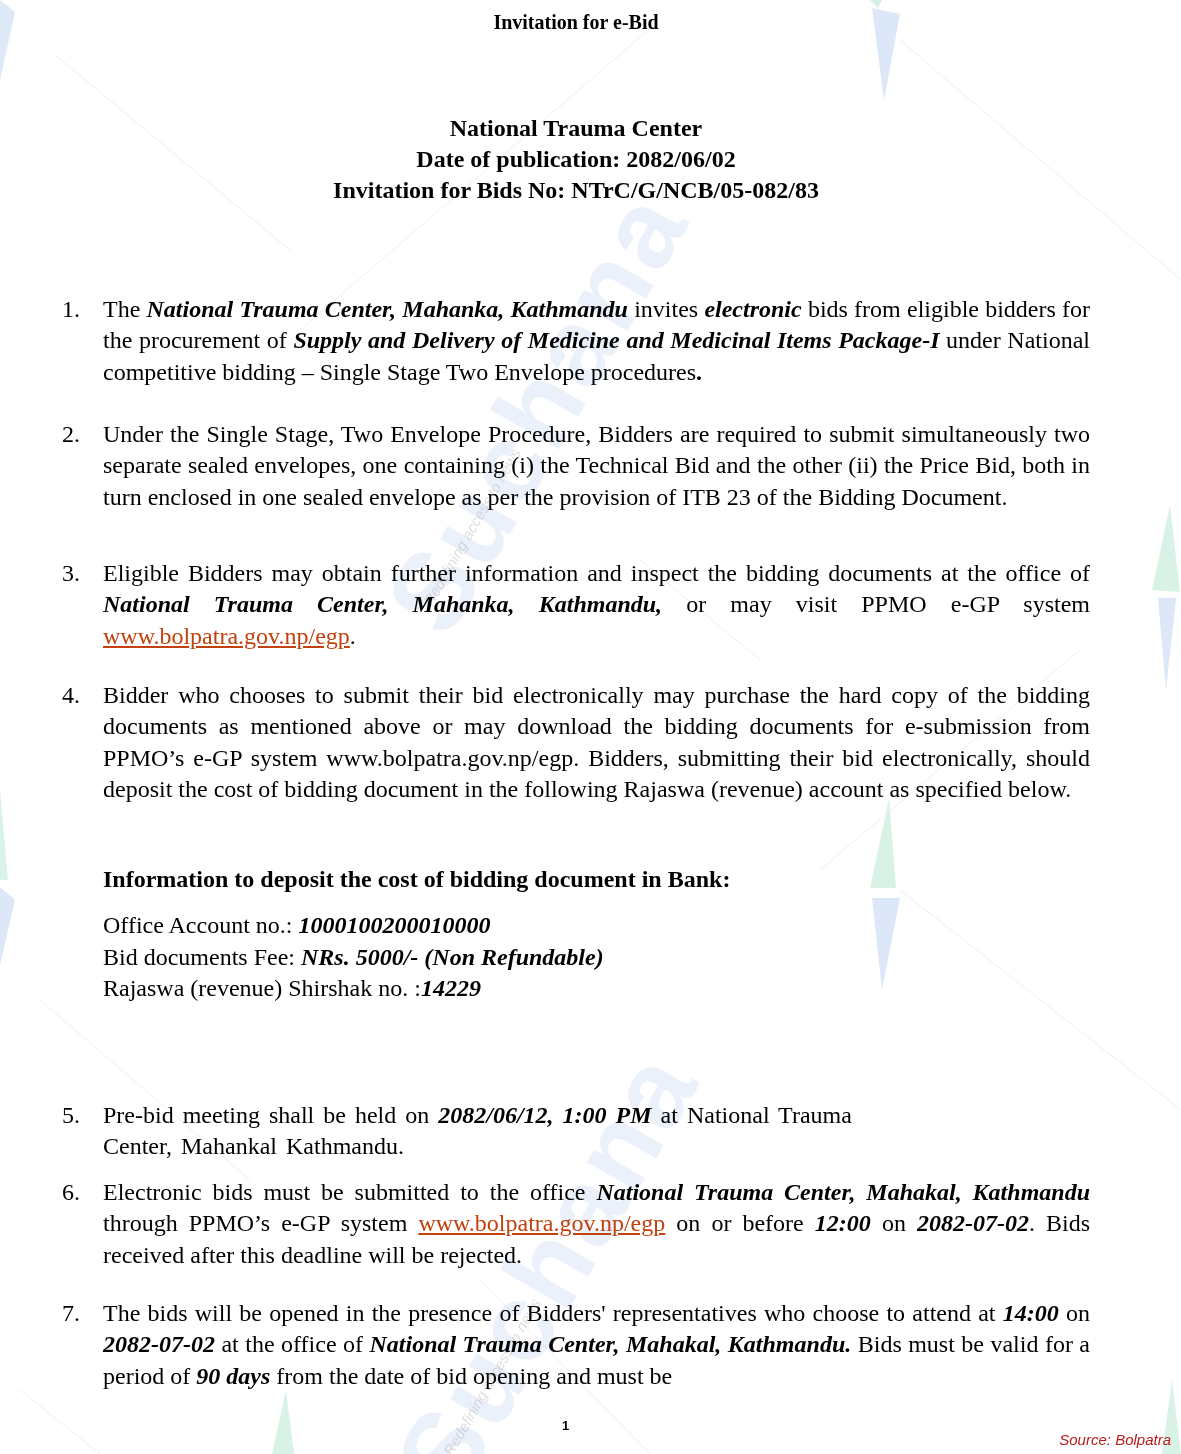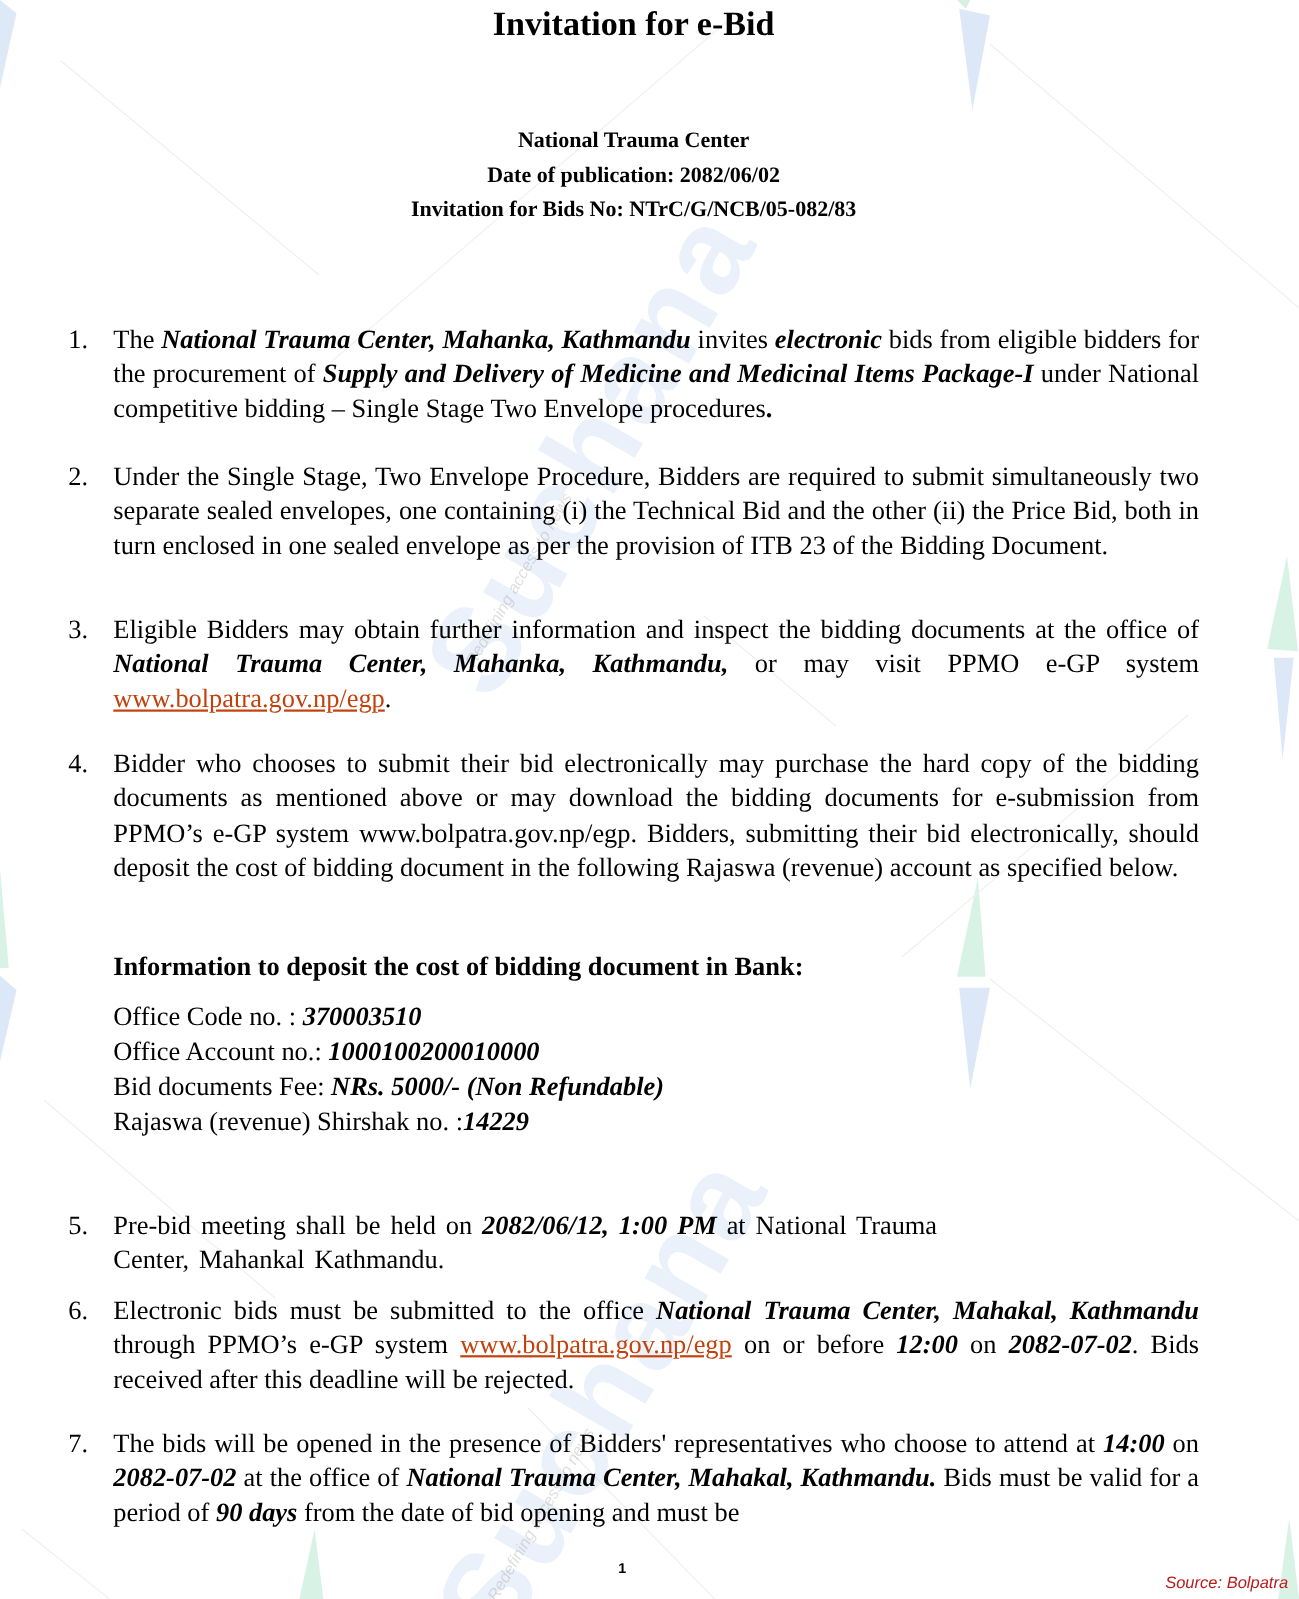--- a/index.html
+++ b/index.html
@@ -14,25 +14,25 @@
     font-size: 110px; color: rgba(160,190,230,0.22); transform: rotate(-60deg);
     transform-origin: 0 0; letter-spacing: 4px;
   }
   .wm-sub {
     position: absolute; font-family: "Liberation Sans", sans-serif; font-style: italic;
     font-size: 15px; color: rgba(150,150,150,0.30); transform: rotate(-60deg); transform-origin: 0 0;
   }
   .page { position: relative; z-index: 1; }
   .title {
     position: absolute; top: 2px; left: 0; width: 1152px; text-align: center;
-    font-weight: bold; font-size: 31px; line-height: 40px;
+    font-weight: bold; font-size: 20px; line-height: 40px;
   }
   .header-block {
     position: absolute; top: 113px; left: 0; width: 1152px; text-align: center;
-    font-weight: bold; font-size: 20px; line-height: 31px;
+    font-weight: bold; font-size: 24px; line-height: 31px;
   }
   .item {
     position: absolute; left: 62px; width: 1028px; font-size: 24px; line-height: 31.3px;
   }
   .item .num { position: absolute; left: 0; top: 0; width: 40px; }
   .item .body { margin-left: 41px; text-align: justify; }
   .bi { font-weight: bold; font-style: italic; margin-top: 24px; }
   a.link { color: #c2410c; text-decoration: underline; }
   .bank-head {
     position: absolute; left: 103px; top: 864px; font-size: 24px; font-weight: bold; line-height: 31px;
@@ -107,21 +107,20 @@
     <span class="num">3.</span>
     <div class="body"><span>Eligible Bidders may obtain further information and inspect the bidding documents at the office of </span><span class="bi">National Trauma Center, Mahanka, Kathmandu,</span><span> or may visit PPMO e-GP system </span><a class="link">www.bolpatra.gov.np/egp</a><span>.</span></div>
   </div>
   <div class="item" style="top:680px;">
     <span class="num">4.</span>
     <div class="body"><span>Bidder who chooses to submit their bid electronically may purchase the hard copy of the bidding documents as mentioned above or may download the bidding documents for e-submission from PPMO’s e-GP system www.bolpatra.gov.np/egp. Bidders, submitting their bid electronically, should deposit the cost of bidding document in the following Rajaswa (revenue) account as specified below.</span></div>
   </div>
 
   <div class="bank-head">Information to deposit the cost of bidding document in Bank:</div>
   <div class="bank-list">
-    <div><span>Office Code no. : </span><span class="bi">370003510</span></div>
     <div><span>Office Account no.: </span><span class="bi">1000100200010000</span></div>
     <div><span>Bid documents Fee: </span><span class="bi">NRs. 5000/- (Non Refundable)</span></div>
     <div><span>Rajaswa (revenue) Shirshak no. :</span><span class="bi">14229</span></div>
   </div>
 
   <div class="item" style="top:1100px;">
     <span class="num">5.</span>
     <div class="body" style="text-align:left; word-spacing:3px;"><span>Pre-bid meeting shall be held on </span><span class="bi">2082/06/12, 1:00 PM</span><span> at National Trauma</span><br><span>Center,  Mahankal Kathmandu.</span></div>
   </div>
   <div class="item" style="top:1177px;">

